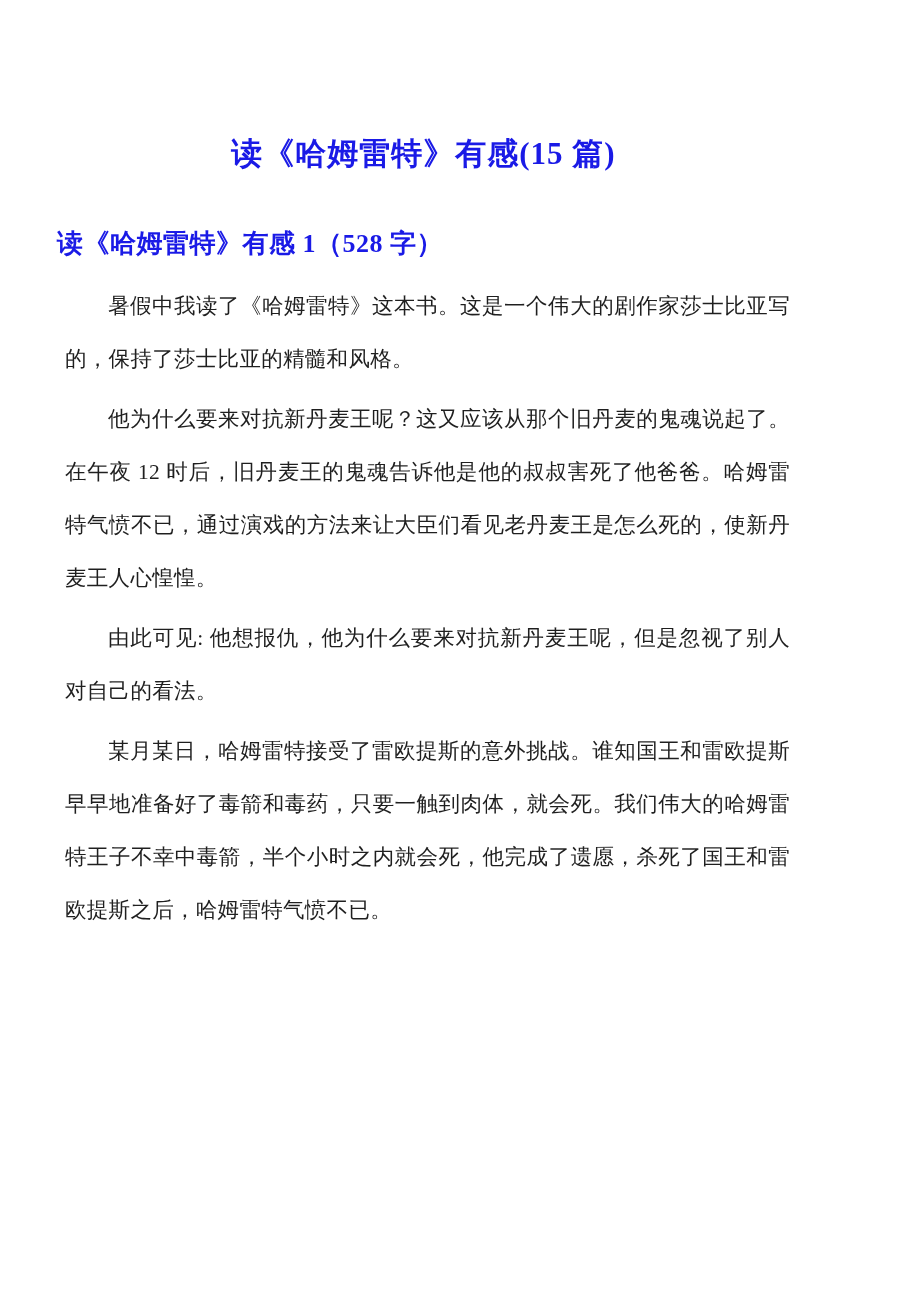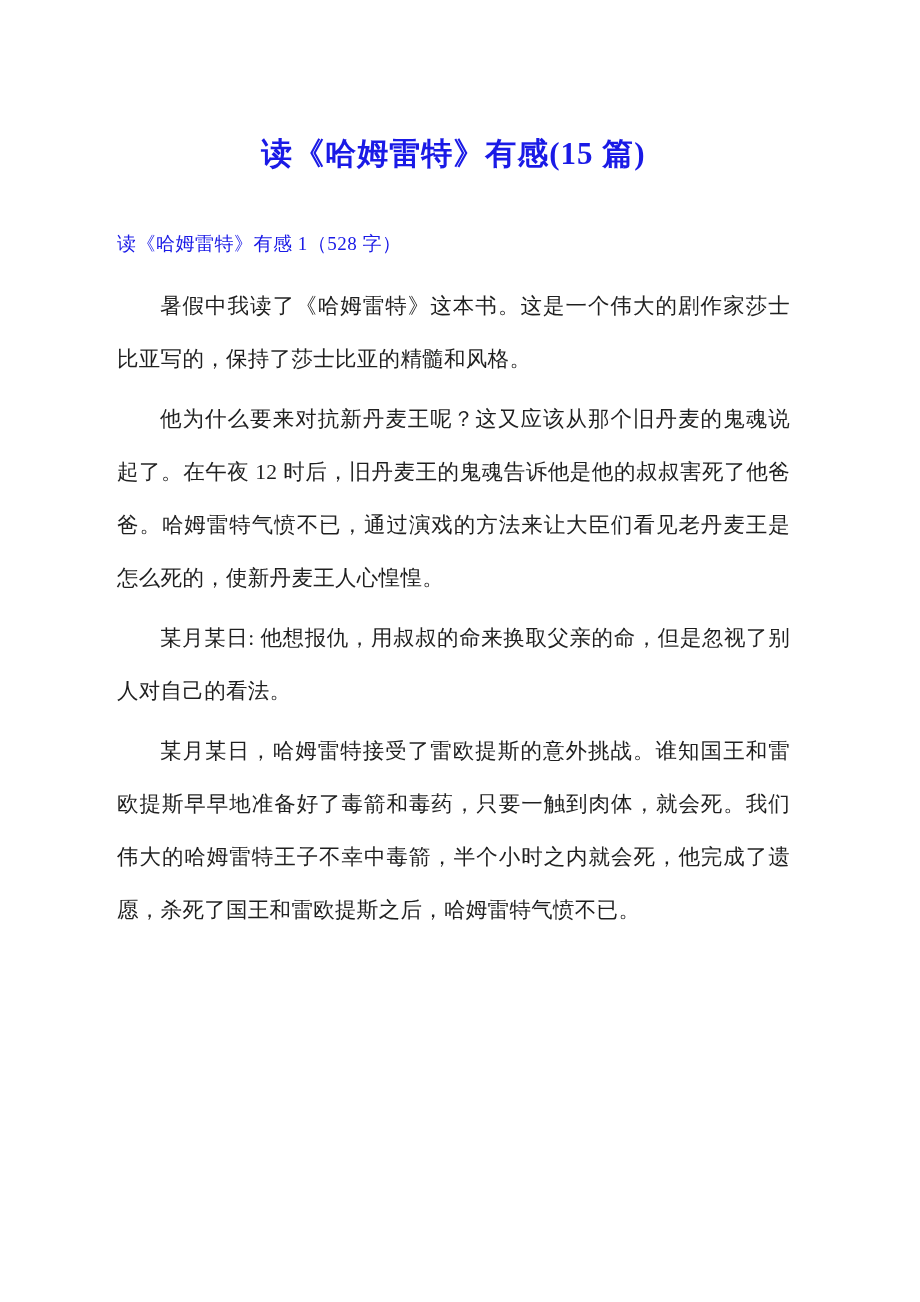--- a/index.html
+++ b/index.html
@@ -7,43 +7,43 @@
     padding: 0;
     background: #ffffff;
   }
   .page {
     position: relative;
     width: 920px;
     height: 1092px;
     margin: 0 auto;
     background: var(--background, #ffffff);
     box-sizing: border-box;
-    padding: 132px 130px 0 117px;
+    padding: 132px 130px 0 57px;
     overflow: hidden;
     font-family: "Liberation Serif", "DejaVu Serif", serif;
   }
   .doc-title {
     margin: 0 0 0 0;
     font-size: 31px;
     line-height: 43px;
     font-weight: bold;
     text-align: center;
     color: var(--heading, #1a1ae6);
     letter-spacing: 1px;
   }
   .section-heading {
     margin: 53px 0 0 0;
-    font-size: 19px;
+    font-size: 26px;
     line-height: 32px;
-    font-weight: normal;
+    font-weight: bold;
     color: var(--heading, #1a1ae6);
     letter-spacing: 0.5px;
   }
   .body-para {
-    margin: 0 0 7px 0;
+    margin: 0 0 7px 8px;
     font-size: 21.5px;
     line-height: 53px;
     color: var(--body_text, #1f1f1f);
     text-align: justify;
     text-justify: inter-ideograph;
     text-indent: 2em;
     letter-spacing: 0.3px;
   }
   .body-para:first-of-type {
     margin-top: 20px;
@@ -55,16 +55,16 @@
 <div class="page">
   <h1 class="doc-title">读《哈姆雷特》有感(15 篇)</h1>
 
   <h2 class="section-heading">读《哈姆雷特》有感 1（528 字）</h2>
 
   <p class="body-para">暑假中我读了《哈姆雷特》这本书。这是一个伟大的剧作家莎士比亚写的，保持了莎士比亚的精髓和风格。</p>
 
 
   <p class="body-para">他为什么要来对抗新丹麦王呢？这又应该从那个旧丹麦的鬼魂说起了。在午夜 12 时后，旧丹麦王的鬼魂告诉他是他的叔叔害死了他爸爸。哈姆雷特气愤不已，通过演戏的方法来让大臣们看见老丹麦王是怎么死的，使新丹麦王人心惶惶。</p>
 
-  <p class="body-para">某月某日: 他想报仇，用叔叔的命来换取父亲的命，但是忽视了别人对自己的看法。</p>
+  <p class="body-para">由此可见: 他想报仇，他为什么要来对抗新丹麦王呢，但是忽视了别人对自己的看法。</p>
 
   <p class="body-para">某月某日，哈姆雷特接受了雷欧提斯的意外挑战。谁知国王和雷欧提斯早早地准备好了毒箭和毒药，只要一触到肉体，就会死。我们伟大的哈姆雷特王子不幸中毒箭，半个小时之内就会死，他完成了遗愿，杀死了国王和雷欧提斯之后，哈姆雷特气愤不已。</p>
 </div>
 
 </body></html>

